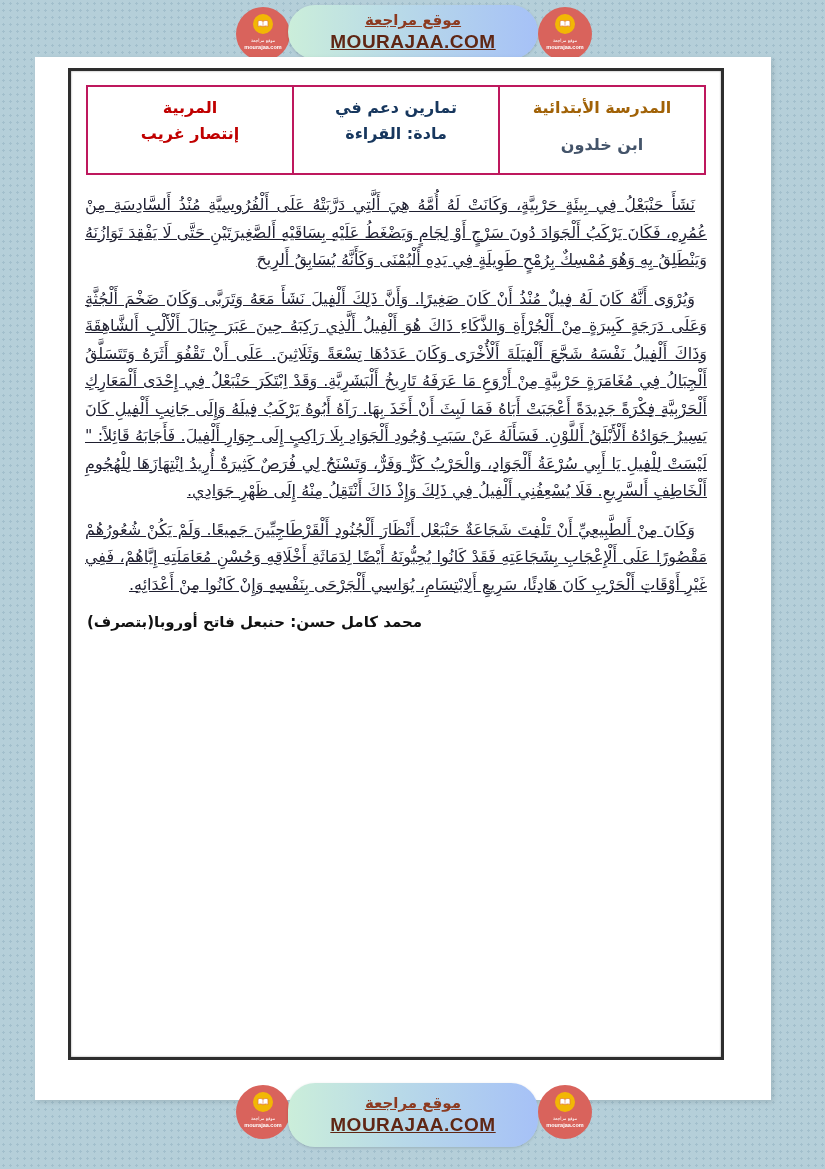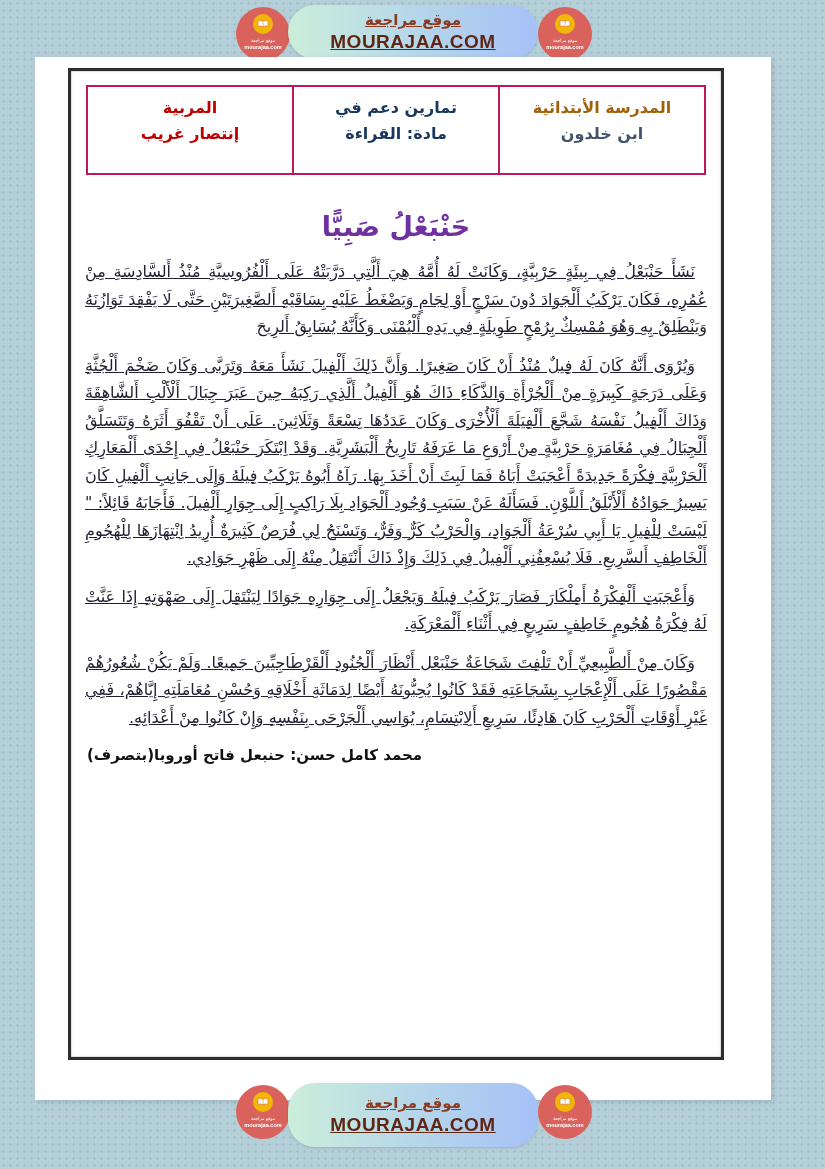--- a/index.html
+++ b/index.html
@@ -30,21 +30,21 @@
     width:620px; margin:14px auto 0 auto;
     border-collapse:collapse; direction:rtl;
     table-layout:fixed;
   }
   .header-table td {
     border:2px solid #be185d; background:#fff;
     height:88px; vertical-align:top; text-align:center;
     padding-top:8px; font-weight:bold; font-size:16px; line-height:26px;
   }
   .cell-school .l1 { color:#a16207; }
-  .cell-school .l2 { color:#44546a; }
+  .cell-school .l2 { color:#44546a;margin-top:11px; }
   .cell-subject   { color:#17375e; }
   .cell-teacher   { color:#c00000; }
   
   .doc-title {
     margin-top:36px; text-align:center;
     color:#7030a0; font-weight:bold; font-size:27px;
     direction:rtl;
   }
   
   .text-area {
@@ -142,26 +142,24 @@
           <div>مادة: القراءة</div>
         </td>
         <td class="cell-teacher">
           <div>المربية</div>
           <div>إنتصار غريب</div>
         </td>
       </tr>
     </tbody>
       </table>
 
-    <h1 class="doc-title">حَنْبَعْلُ صَبِيًّا</h1>
 
     <div class="text-area">
       <p>نَشَأَ حَنْبَعْلُ فِي بِيئَةٍ حَرْبِيَّةٍ، وَكَانَتْ لَهُ أُمَّهُ هِيَ أَلَّتِي دَرَّبَتْهُ عَلَى أَلْفُرُوسِيَّةِ مُنْذُ أَلسَّادِسَةِ مِنْ عُمُرِهِ، فَكَانَ يَرْكَبُ أَلْجَوَادَ دُونَ سَرْجٍ أَوْ لِجَامٍ وَيَضْغَطُ عَلَيْهِ بِسَاقَيْهِ أَلصَّغِيرَتَيْنِ حَتَّى لَا يَفْقِدَ تَوَازُنَهُ وَيَنْطَلِقُ بِهِ وَهُوَ مُمْسِكٌ بِرُمْحٍ طَوِيلَةٍ فِي يَدِهِ أَلْيُمْنَى وَكَأَنَّهُ يُسَابِقُ أَلرِيحَ</p>
       <p>وَيُرْوَى أَنَّهُ كَانَ لَهُ فِيلٌ مُنْذُ أَنْ كَانَ صَغِيرًا. وَأَنَّ ذَلِكَ أَلْفِيلَ نَشَأَ مَعَهُ وَتَرَبَّى وَكَانَ ضَخْمَ أَلْجُثَّةِ وَعَلَى دَرَجَةٍ كَبِيرَةٍ مِنْ أَلْجُرْأَةِ وَالذَّكَاءِ ذَاكَ هُوَ أَلْفِيلُ أَلَّذِي رَكِبَهُ حِينَ عَبَرَ جِبَالَ أَلْأَلْبِ أَلشَّاهِقَةَ وَذَاكَ أَلْفِيلُ نَفْسَهُ شَجَّعَ أَلْفِيَلَةَ أَلْأُخْرَى وَكَانَ عَدَدُهَا تِسْعَةً وَثَلَاثِينَ. عَلَى أَنْ تَقْفُوَ أَثَرَهُ وَتَتَسَلَّقُ أَلْجِبَالُ فِي مُغَامَرَةٍ حَرْبِيَّةٍ مِنْ أَرْوَعِ مَا عَرَفَهُ تَارِيخُ أَلْبَشَرِيَّةِ. وَقَدْ اِبْتَكَرَ حَنْبَعْلُ فِي إِحْدَى أَلْمَعَارِكِ أَلْحَرْبِيَّةِ فِكْرَةً جَدِيدَةً أَعْجَبَتْ أَبَاهُ فَمَا لَبِثَ أَنْ أَخَذَ بِهَا. رَآهُ أَبُوهُ يَرْكَبُ فِيلَهُ وَإِلَى جَانِبِ أَلْفِيلِ كَانَ يَسِيرُ جَوَادُهُ أَلْأَبْلَقُ أَللَّوْنِ. فَسَأَلَهُ عَنْ سَبَبِ وُجُودِ أَلْجَوَادِ بِلَا رَاكِبٍ إِلَى جِوَارِ أَلْفِيلَ. فَأَجَابَهُ قَائِلاً: " لَيْسَتْ لِلْفِيلِ يَا أَبِي سُرْعَةُ أَلْجَوَادِ، وَالْحَرْبُ كَرٌّ وَفَرٌّ، وَتَسْنَحُ لِي فُرَصٌ كَثِيرَةٌ أُرِيدُ اِنْتِهَازَهَا لِلْهُجُومِ أَلْخَاطِفِ أَلسَّرِيعِ. فَلَا يُسْعِفُنِي أَلْفِيلُ فِي ذَلِكَ وَإِذْ ذَاكَ أَنْتَقِلُ مِنْهُ إِلَى ظَهْرِ جَوَادِي.</p>
-      <p>وَأَعْجَبَتِ أَلْفِكْرَةُ أَمِلْكَارَ فَصَارَ يَرْكَبُ فِيلَهُ وَيَجْعَلُ إِلَى جِوَارِهِ جَوَادًا لِيَنْتَقِلَ إِلَى صَهْوَتِهِ إِذَا عَنَّتْ لَهُ فِكْرَةُ هُجُومٍ خَاطِفٍ سَرِيعٍ فِي أَثْنَاءِ أَلْمَعْرَكَةِ.</p>
       <p>وَكَانَ مِنْ أَلطَّبِيعِيِّ أَنْ تَلْفِتَ شَجَاعَةٌ حَنْبَعْل أَنْظَارَ أَلْجُنُودِ أَلْقَرْطَاجِيِّينَ جَمِيعًا. وَلَمْ يَكُنْ شُعُورُهُمْ مَقْصُورًا عَلَى أَلْإِعْجَابِ بِشَجَاعَتِهِ فَقَدْ كَانُوا يُحِبُّونَهُ أَيْضًا لِدَمَاثَةِ أَخْلَاقِهِ وَحُسْنِ مُعَامَلَتِهِ إِيَّاهُمْ، فَفِي غَيْرِ أَوْقَاتِ أَلْحَرْبِ كَانَ هَادِئًا، سَرِيعِ أَلِابْتِسَامِ، يُوَاسِي أَلْجَرْحَى بِنَفْسِهِ وَإِنْ كَانُوا مِنْ أَعْدَائِهِ.</p>
     </div>
 
     <div class="attribution">محمد كامل حسن: حنبعل فاتح أوروبا(بتصرف)</div>
 
   </div>
 </div>
 
 <div class="banner bottom">
   <div class="badge left">

